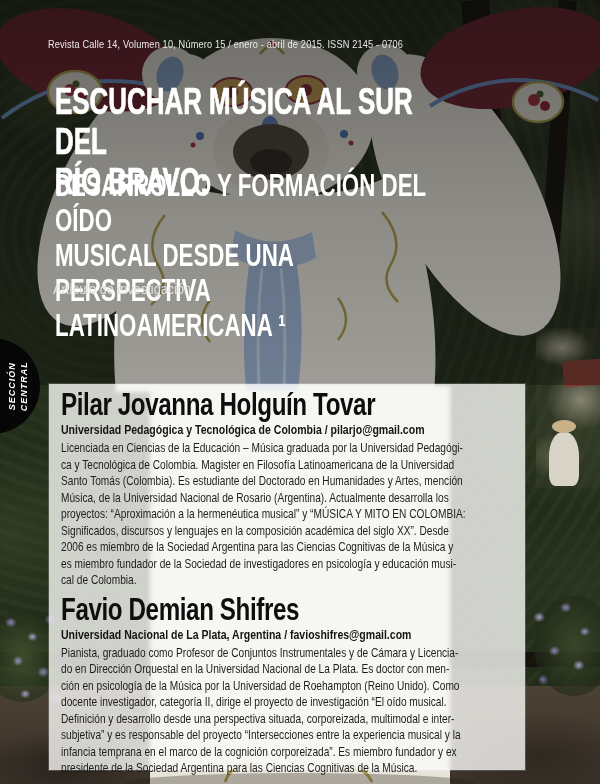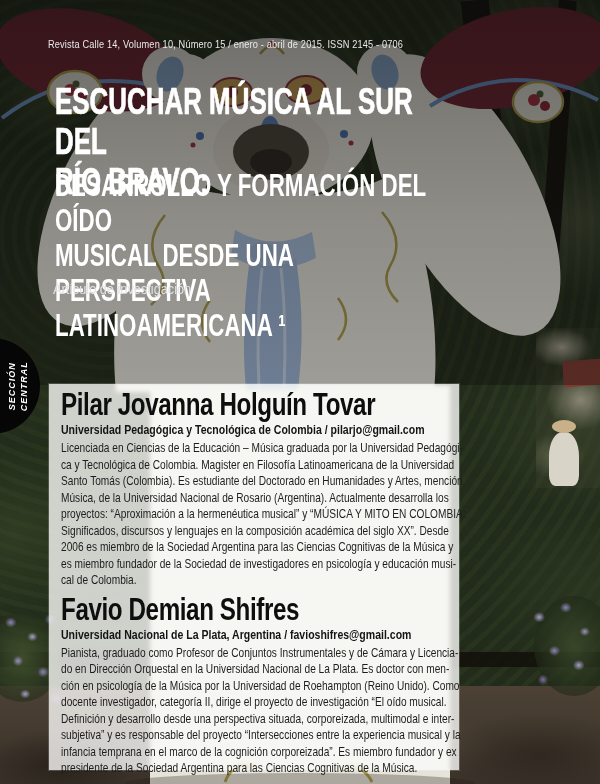--- a/index.html
+++ b/index.html
@@ -100,21 +100,21 @@
     font-size:31px;font-weight:bold;line-height:35px;
     white-space:pre-line;
     transform:scaleX(.72);transform-origin:left top;
   }
   .article-type{
     position:absolute;left:53px;top:280px;color:#e2e2e2;font-size:15px;
     transform:scaleX(.85);transform-origin:left top;white-space:nowrap;
   }
   
   .authors-box{
-    position:absolute;left:49px;top:384px;width:410px;height:386px;
+    position:absolute;left:49px;top:384px;width:476px;height:386px;
     background:rgba(250,250,248,.8);
     backdrop-filter:blur(2px);
     box-shadow:0 0 0 1px rgba(255,255,255,.18);
   }
   .authors-inner{
     position:absolute;left:12px;top:4px;width:594px;
     transform:scaleX(.78);transform-origin:left top;
     color:#161616;
   }
   .author-name{margin:0;font-size:31px;line-height:33px;font-weight:bold;color:#0e0e0e;letter-spacing:-.5px;}

